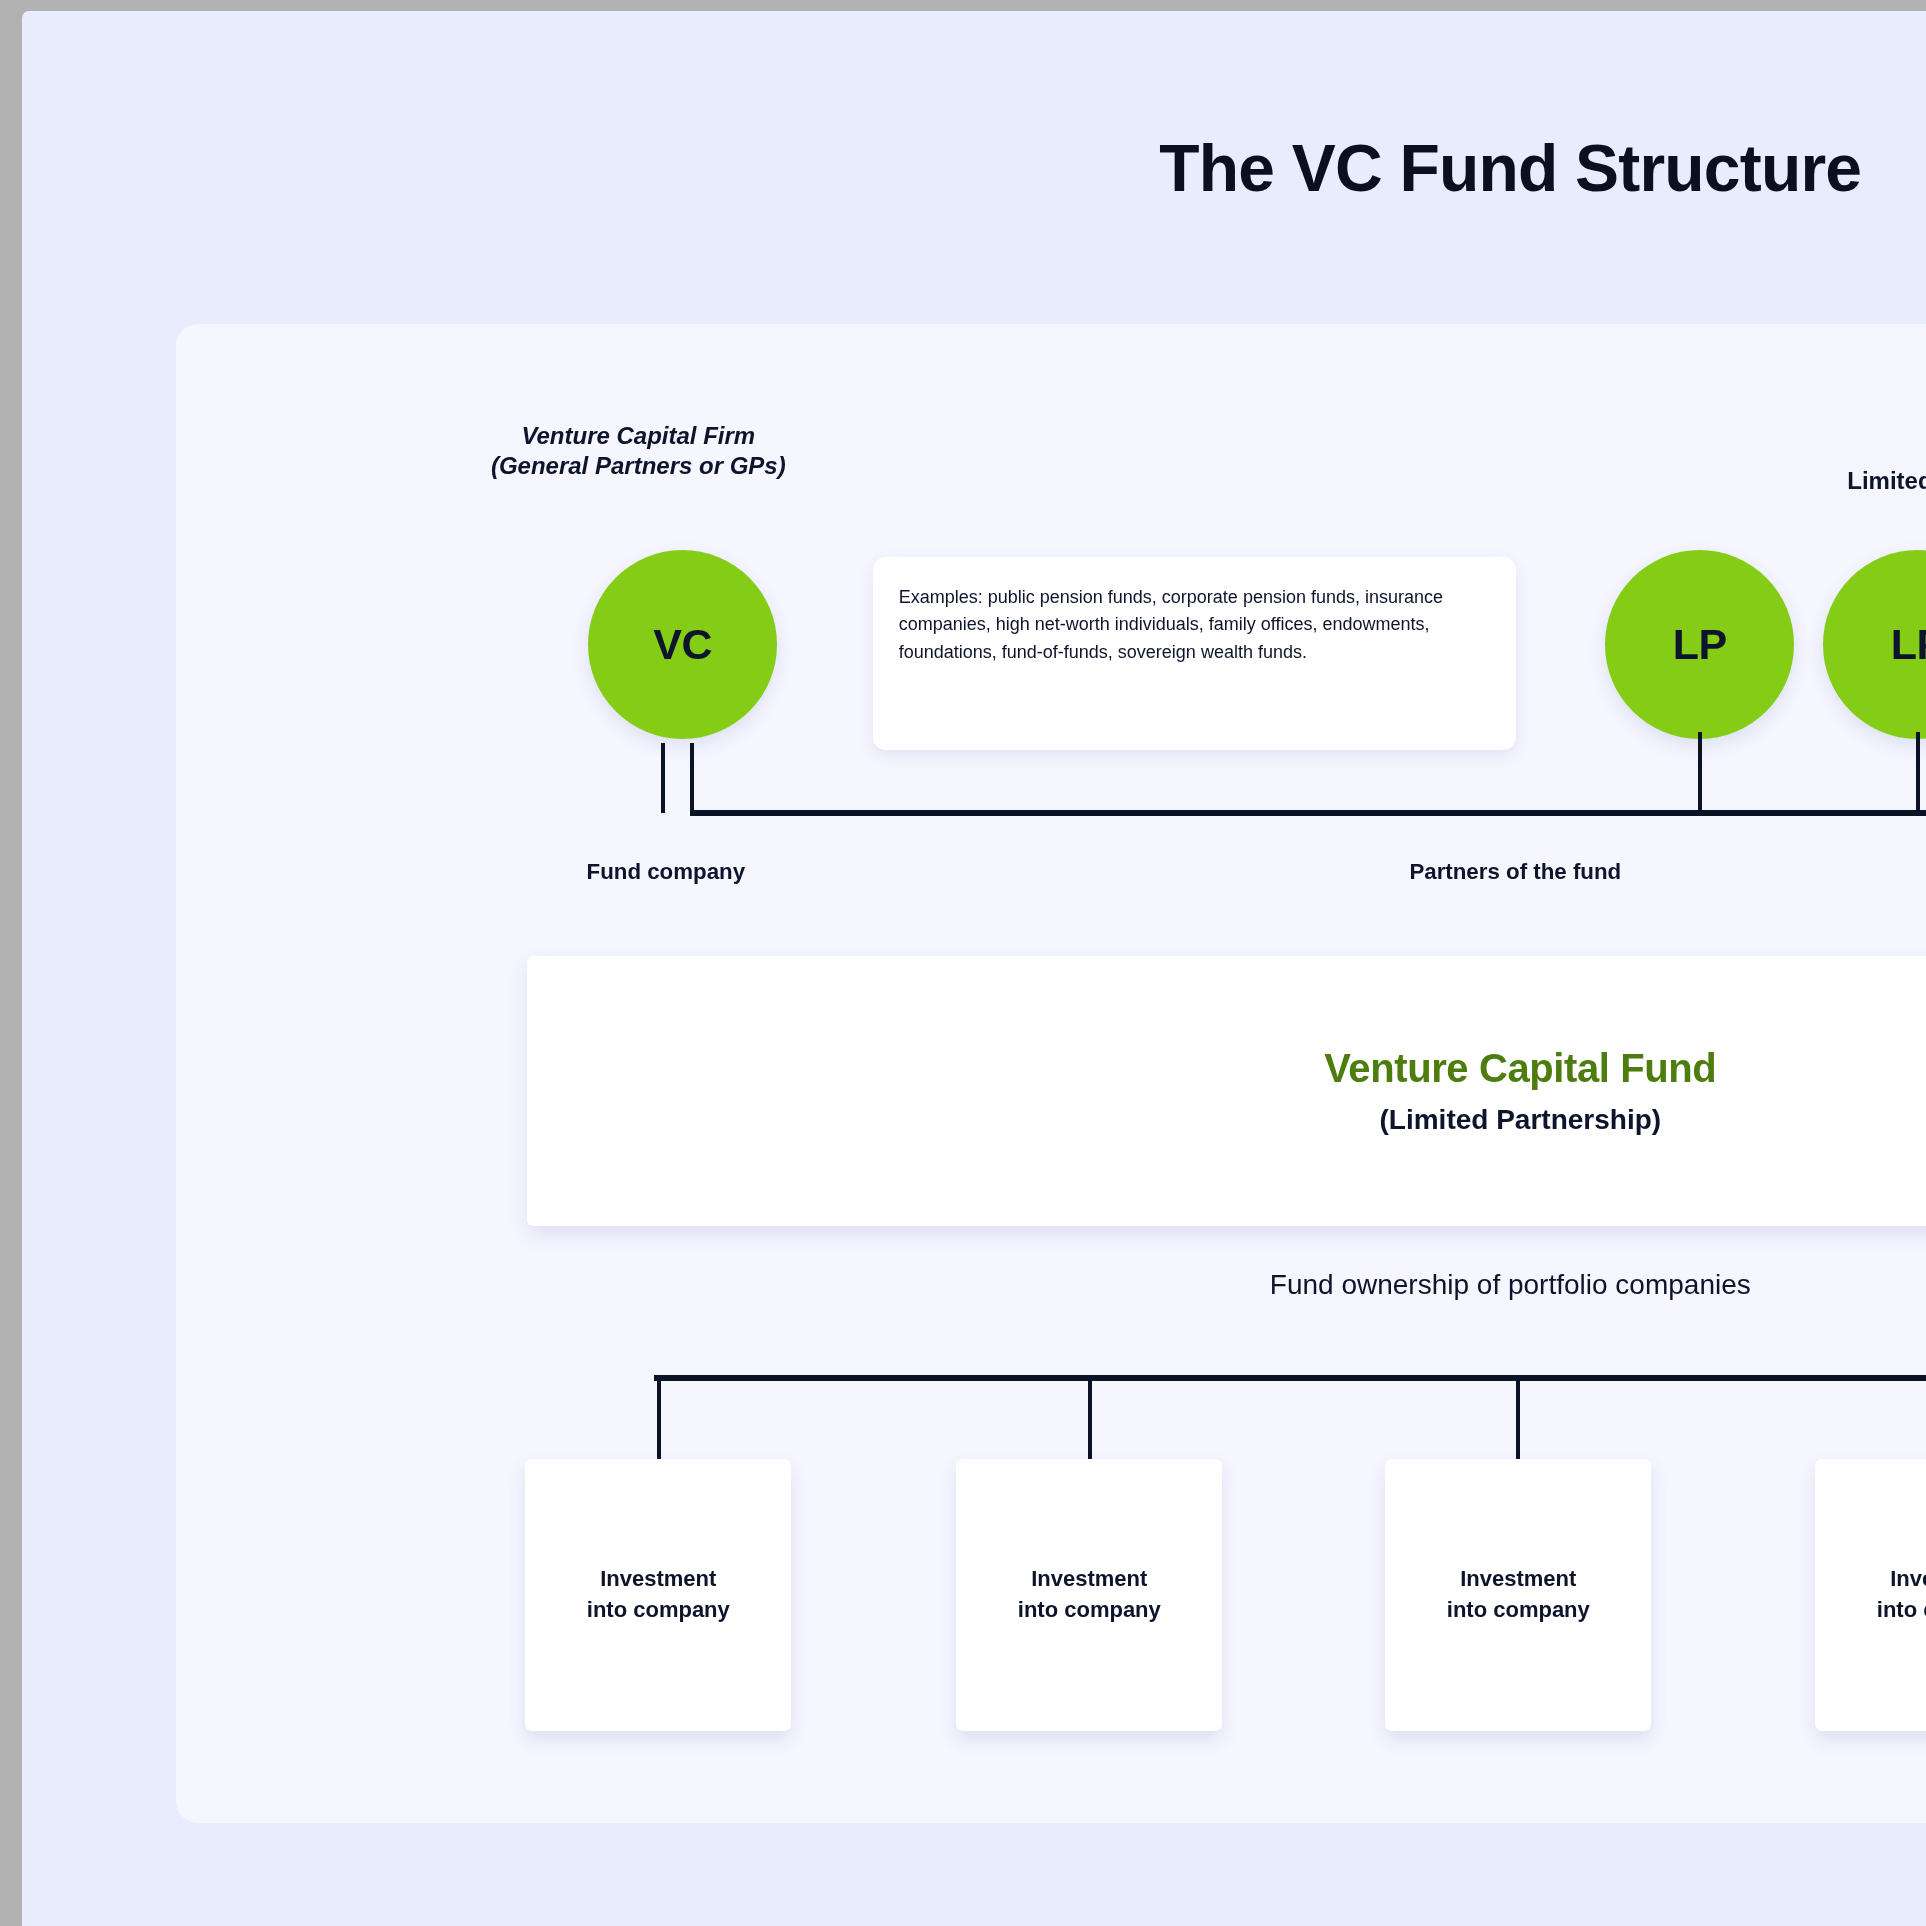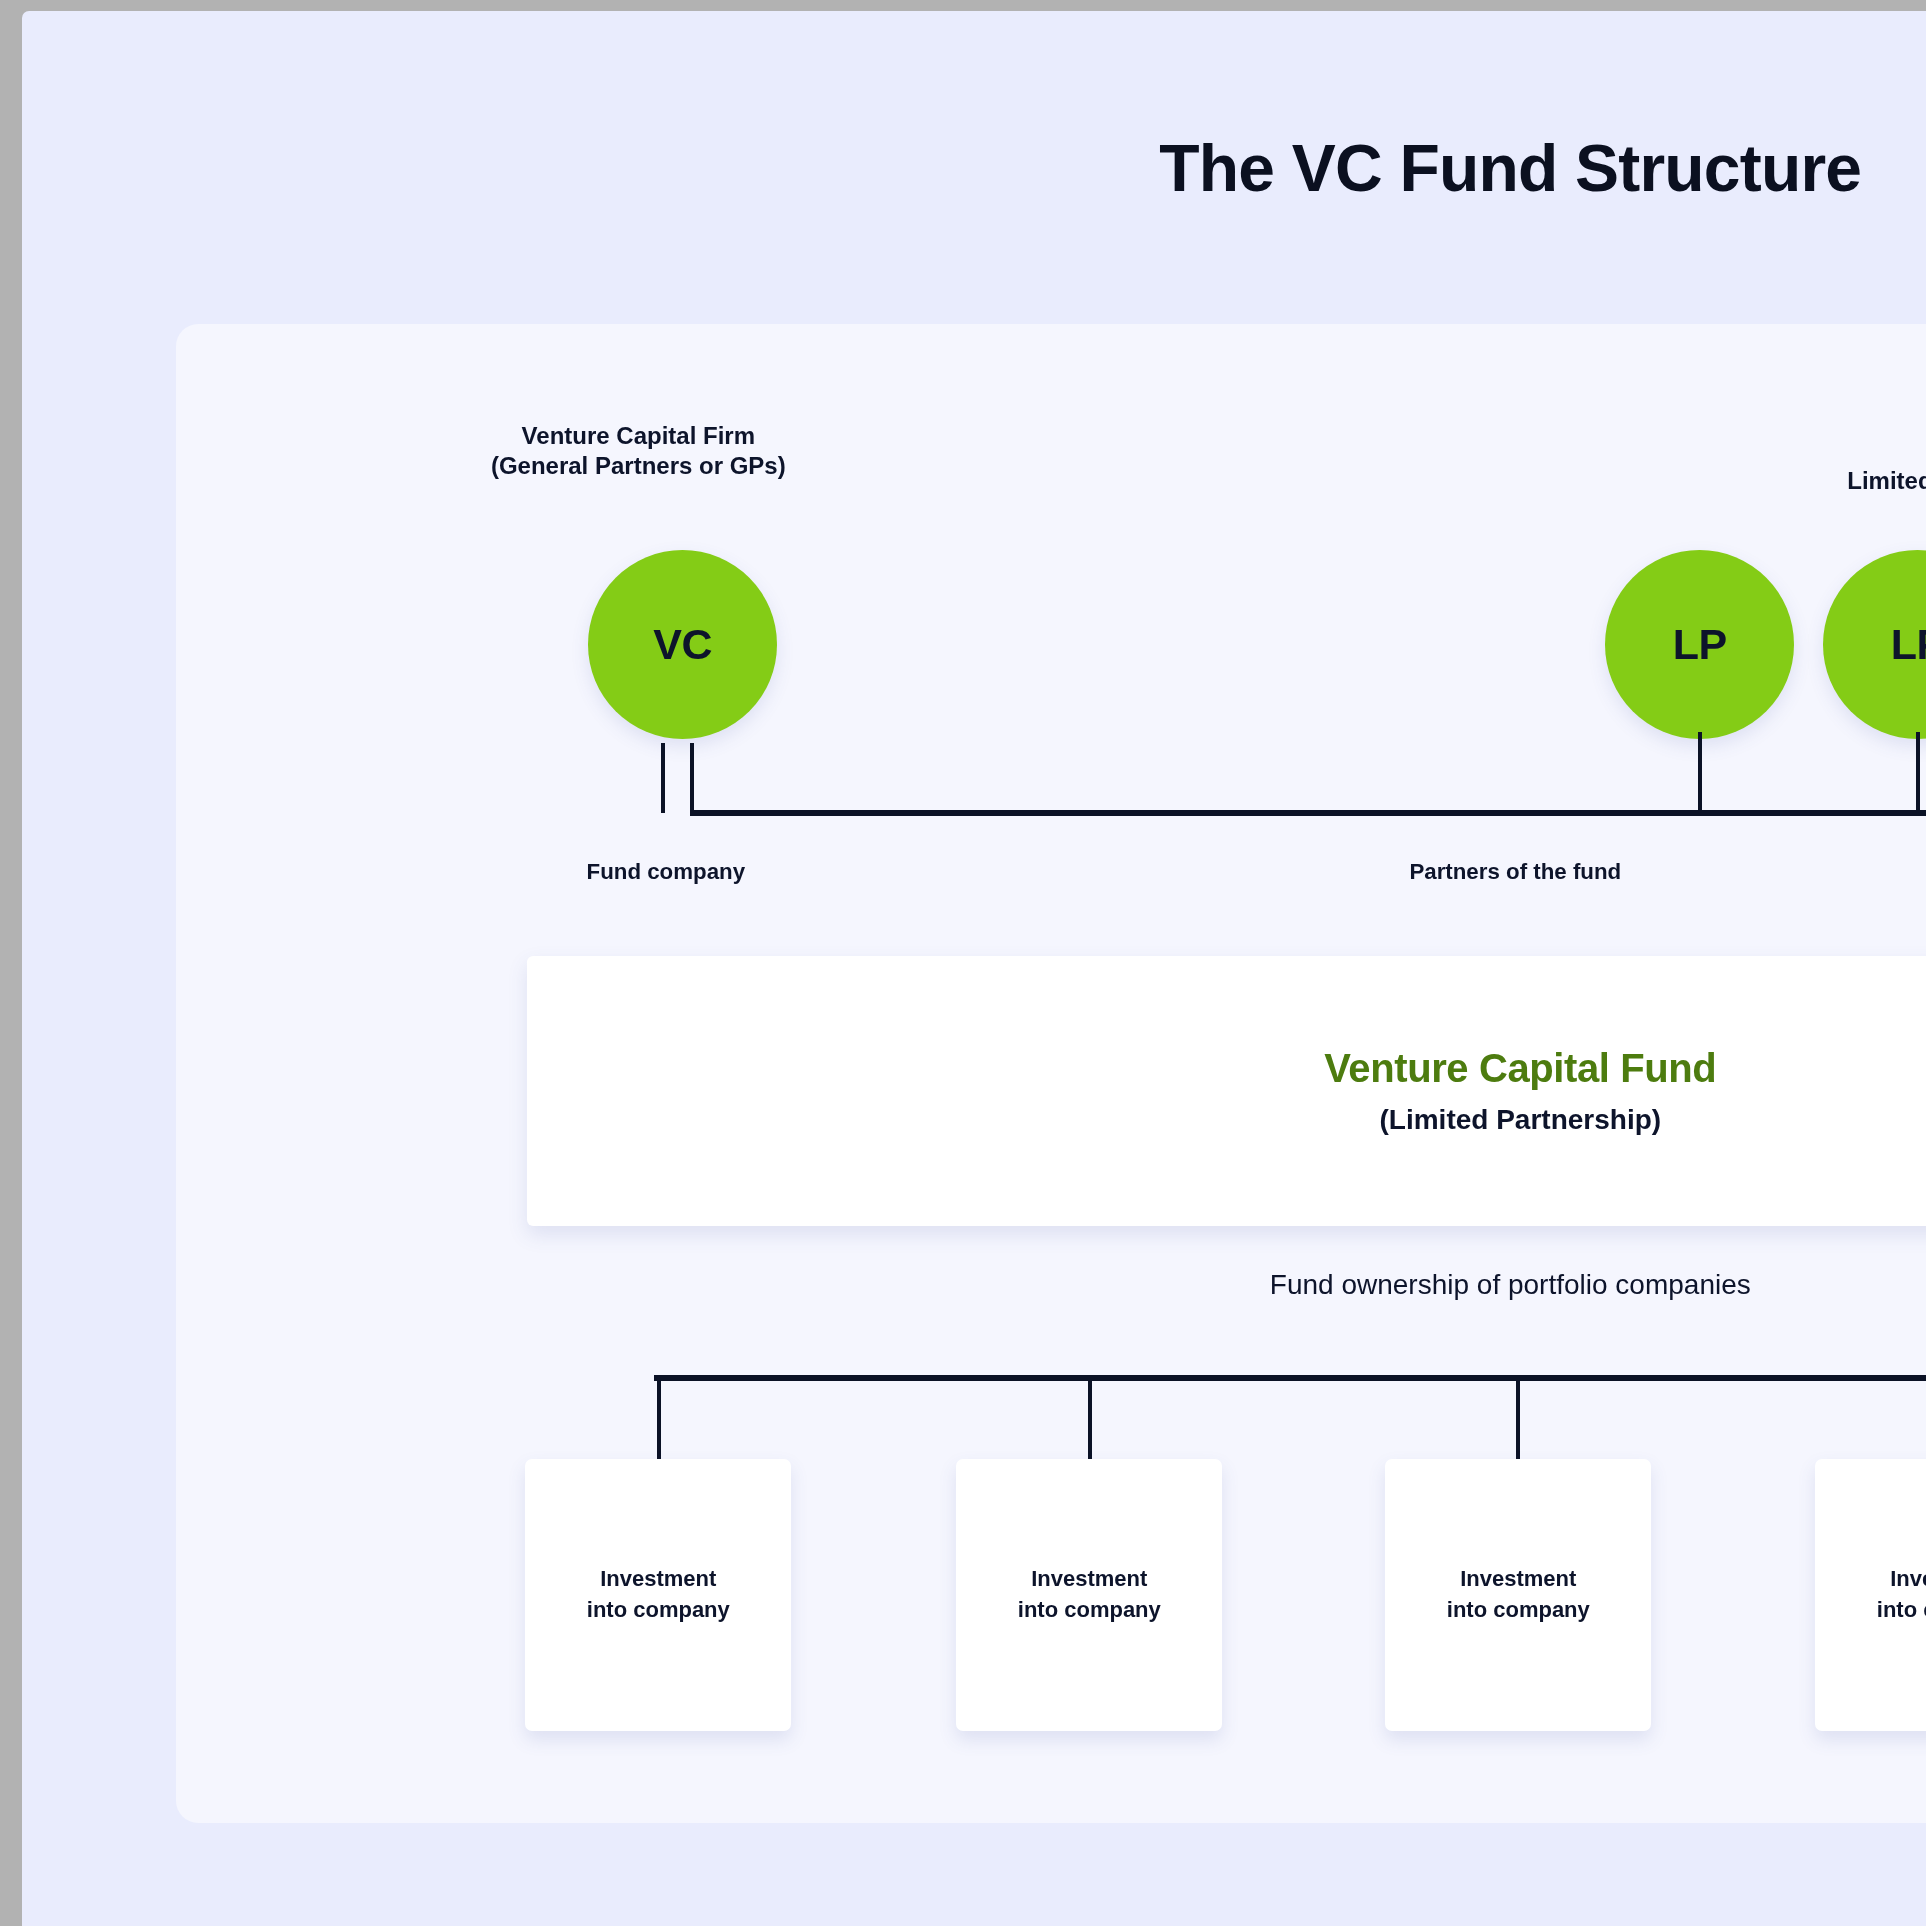--- a/index.html
+++ b/index.html
@@ -58,20 +58,21 @@
   }
 
   .lbl-bold   { font-weight: 700; }
   .lbl-reg    { font-weight: 400; }
 
   .vc-head {
     left: 404px; top: 410px;
     width: 424px;
     text-align: center;
     font-size: 24px;
+    font-style: italic;
   }
 
   .lp-head {
     left: 1522px; top: 455px;
     width: 982px;
     text-align: center;
     font-size: 24px;
   }
 
   
@@ -204,20 +205,21 @@
 
     <div class="lbl lbl-bold vc-head">Venture Capital Firm
 (General Partners or GPs)</div>
 
     <div class="lbl lbl-bold lp-head">Limited Partners (LPs, Investors)</div>
 
     <div class="circle circle-vc">
       <span>VC</span>
     </div>
 
+    <div class="examples-box">Examples: public pension funds, corporate pension funds, insurance companies, high net-worth individuals, family offices, endowments, foundations, fund-of-funds, sovereign wealth funds.</div>
 
     <div class="circle lp1">
       <span>LP</span>
     </div>
     <div class="circle lp2">
       <span>LP</span>
     </div>
 
     <div class="line vc-stub"></div>
     <div class="line vc-drop"></div>

